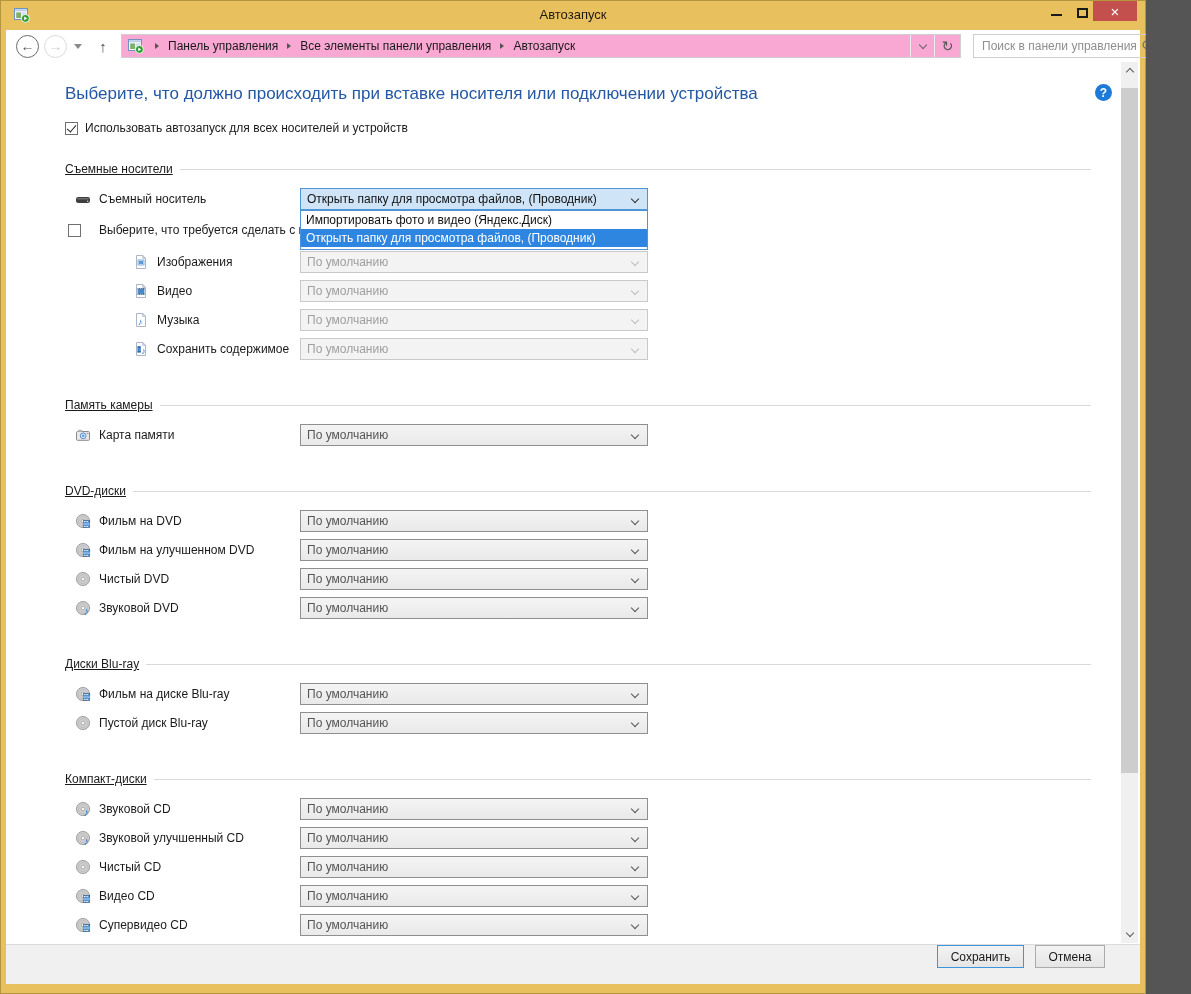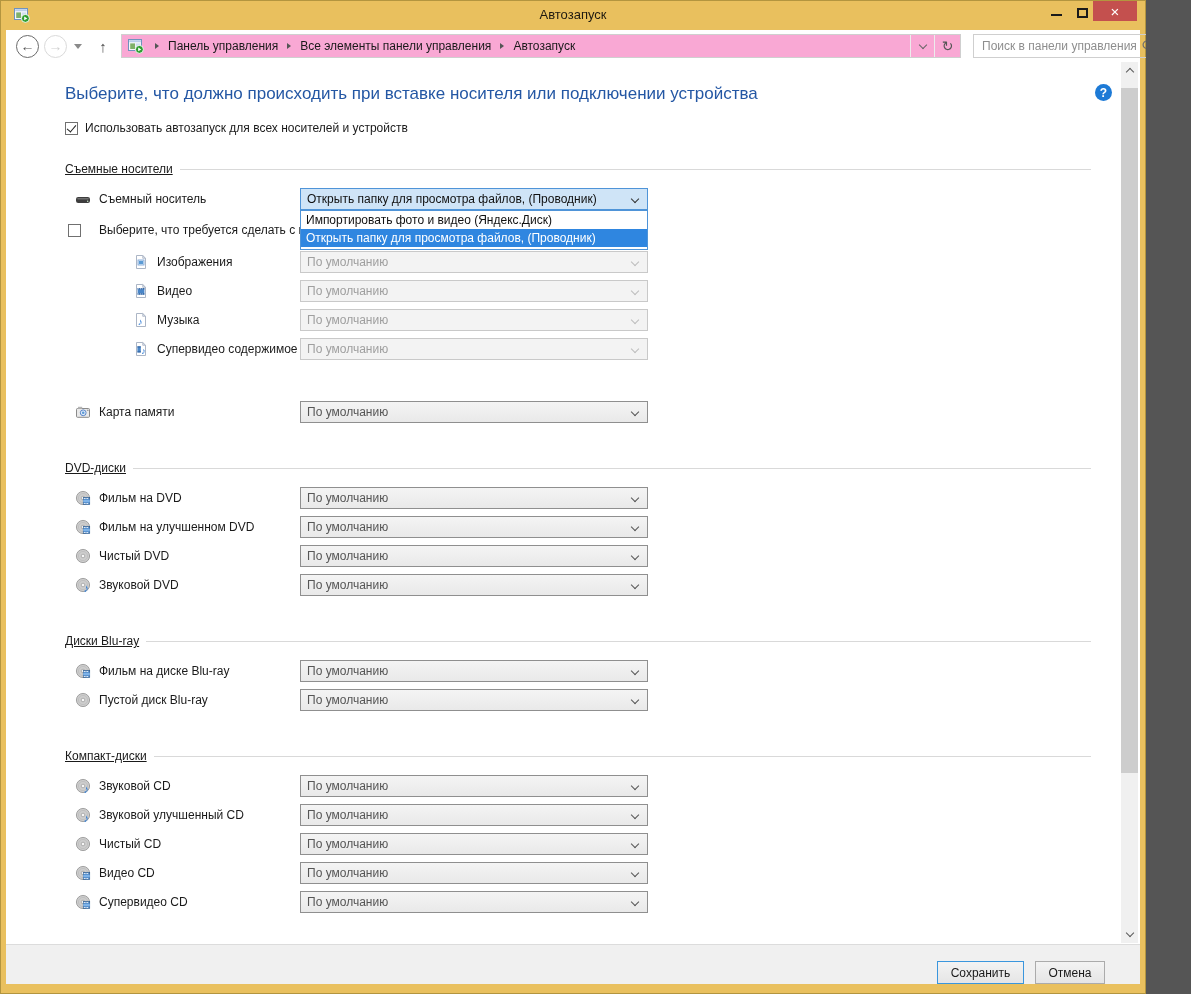--- a/index.html
+++ b/index.html
@@ -95,21 +95,21 @@
             display:flex; flex-direction:column; align-items:center; }
   .sb-arrow { height:17px; width:17px; display:flex; align-items:center; justify-content:center; flex:0 0 auto; }
   .sb-arrow i { width:6px; height:6px; }
   .sb-up i   { border-left:1.6px solid #5a5a5a; border-top:1.6px solid #5a5a5a;  transform:rotate(45deg); margin-top:3px; }
   .sb-down i { border-right:1.6px solid #5a5a5a; border-bottom:1.6px solid #5a5a5a; transform:rotate(45deg); margin-bottom:3px; }
   .sb-track { flex:1; position:relative; width:17px; }
   .sb-thumb { position:absolute; top:9px; left:0; width:17px; height:685px; background:#cdcdcd; }
 
   
   .footer { position:absolute; left:6px; right:6px; top:944px; height:40px; background:#f0f0f0;
-            border-top:1px solid #dcdcdc; display:flex; align-items:flex-end; justify-content:flex-end;
+            border-top:1px solid #dcdcdc; display:flex; align-items:flex-start; justify-content:flex-end;
             gap:11px; padding-right:35px; }
   .btn { height:23px; padding:0 12px; display:flex; align-items:center; justify-content:center;
          background:linear-gradient(#f3f3f3,#e5e5e5); border:1px solid #ababab; font-size:12px; color:#1a1a1a; }
   .btn.primary { border-color:#3a96dd; width:87px; }
   .btn.normal  { width:70px; }
 </style>
 </head>
 <body>
 
 <div class="window" style="--gold: #e9c05e; --close: #c4504e; --heading: #2457a4; --selection: #2f86e0; --combo-open-bg: #cfe4f7; --combo-open-border: #4f94d8;">
@@ -277,29 +277,33 @@
                 <span class="icon">
                   <svg viewBox="0 0 16 16">
                     <path d="M3.5 1.5 h6.2 l2.8 2.8 V14.5 H3.5 Z" fill="#fff" stroke="#a3aebf" stroke-width="0.9"></path>
                     <path d="M9.7 1.5 l2.8 2.8 h-2.8 Z" fill="#dfe5ee" stroke="#a3aebf" stroke-width="0.7"></path>
                     <rect x="4.4" y="5.4" width="3.4" height="6" fill="#4a86c8"></rect>
                     <rect x="4.4" y="5.4" width="3.4" height="1" fill="#2e5f9e"></rect>
                     <rect x="4.4" y="10.4" width="3.4" height="1" fill="#2e5f9e"></rect>
                     <text x="8.2" y="12.6" font-size="9" fill="#2f7cd6" font-weight="bold">♪</text>
                   </svg>
                 </span>
-                <span class="row-label">Супервидео содержимое</span>
+                <span class="row-label">Сохранить содержимое</span>
               </span>
               <div class="combo disabled">
                 <span class="val">По умолчанию</span>
                 <span class="chev"></span>
               </div>
             </div>
           </div>
           <div class="sec">
+            <div class="sec-h">
+              <span class="sec-t">Память камеры</span>
+              <span class="sec-line"></span>
+            </div>
             <div class="row">
               <span class="row-left">
                 <span class="icon">
                   <svg viewBox="0 0 16 16">
                     <rect x="1.5" y="4.5" width="13" height="8.8" rx="1" fill="#e9e9e9" stroke="#8a8a8a"></rect>
                     <rect x="3" y="2.8" width="4.2" height="2" fill="#b5b5b5"></rect>
                     <circle cx="8.2" cy="8.8" r="2.9" fill="#dfeafa" stroke="#5b87c9"></circle>
                     <circle cx="8.2" cy="8.8" r="1.3" fill="#5b9bd5"></circle>
                     <rect x="11.9" y="5.7" width="1.7" height="1.2" fill="#9a9a9a"></rect>
                   </svg>

